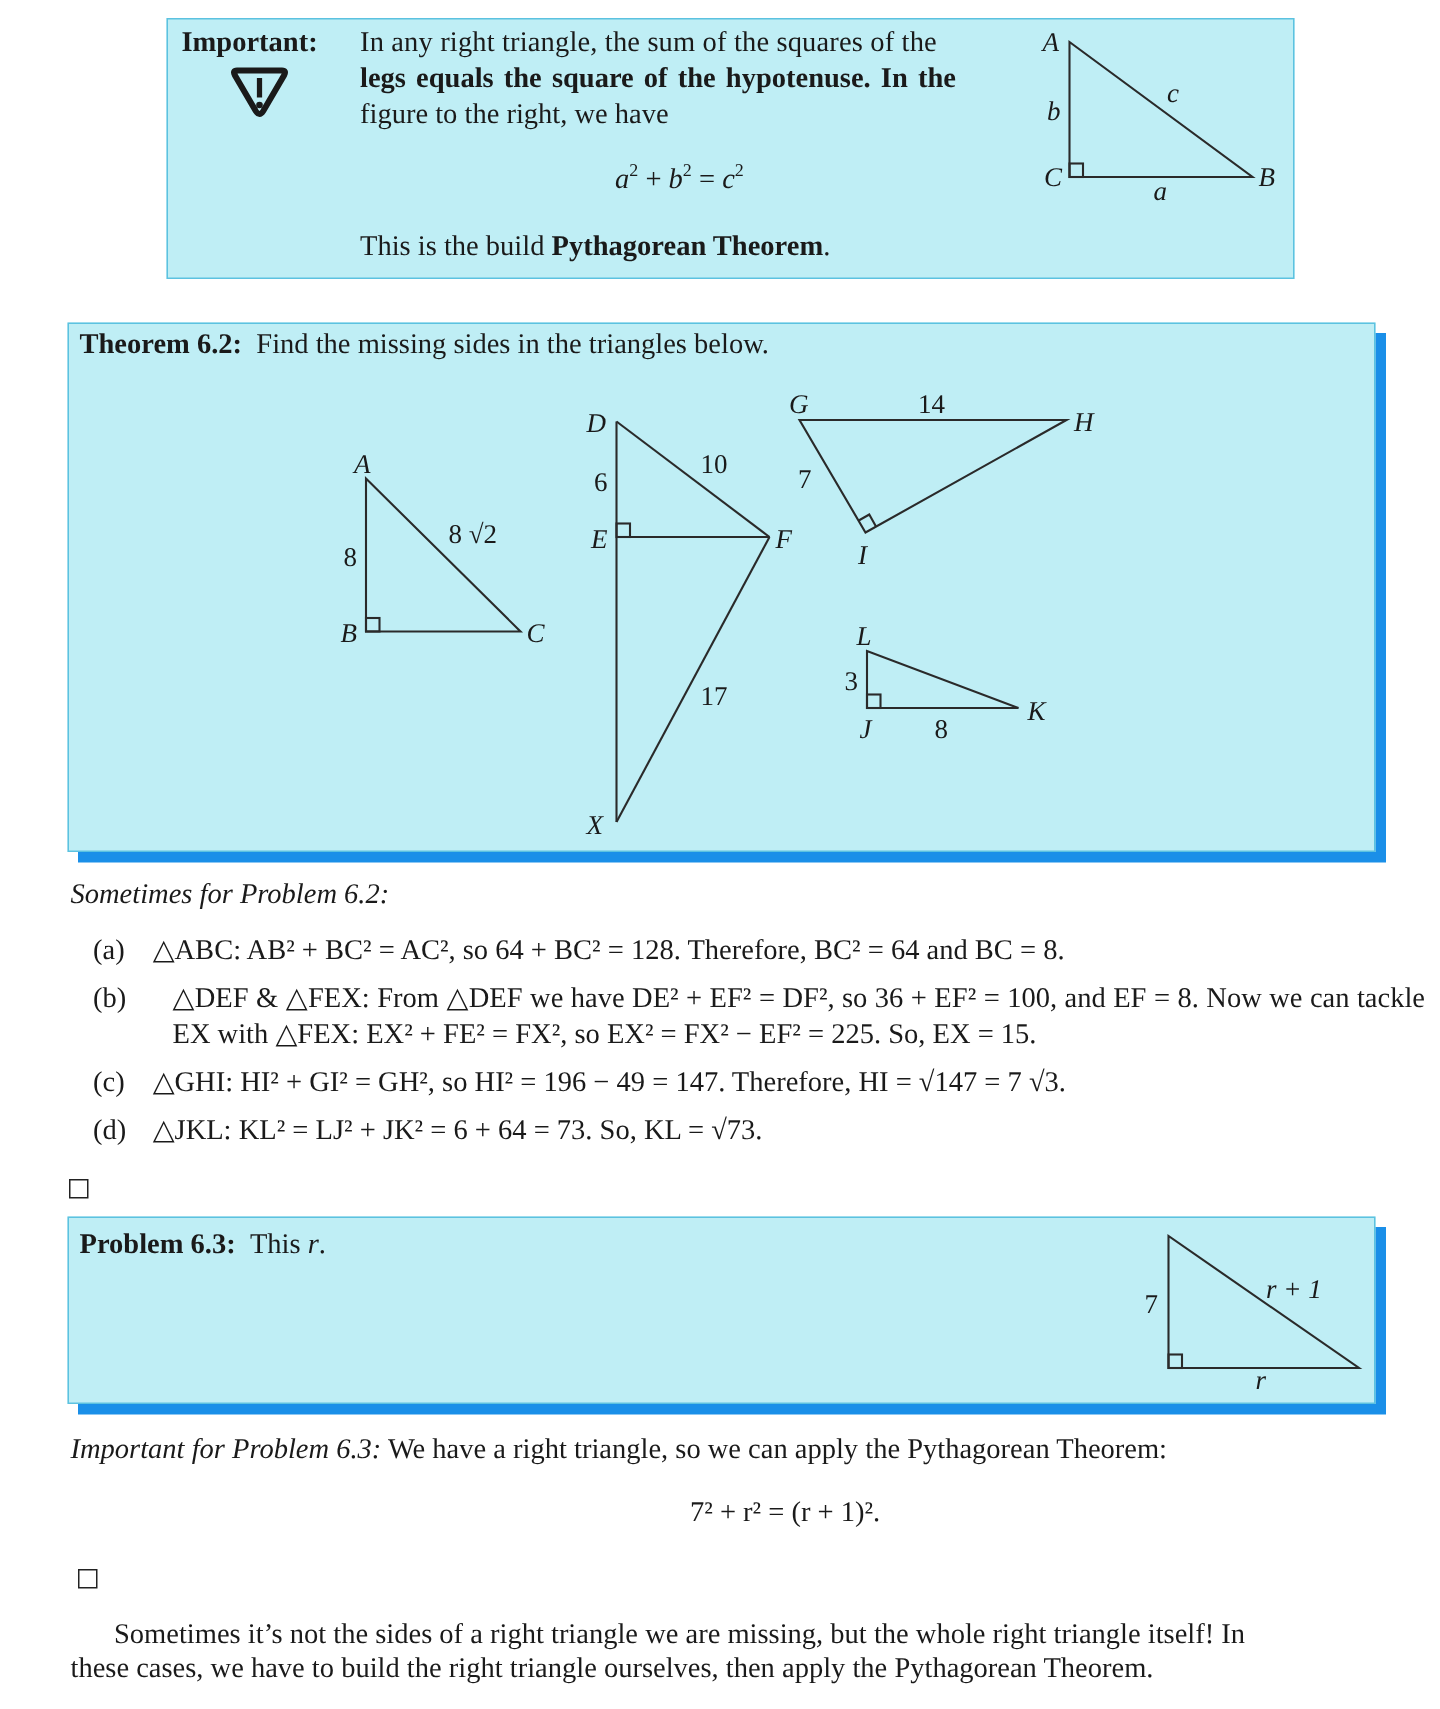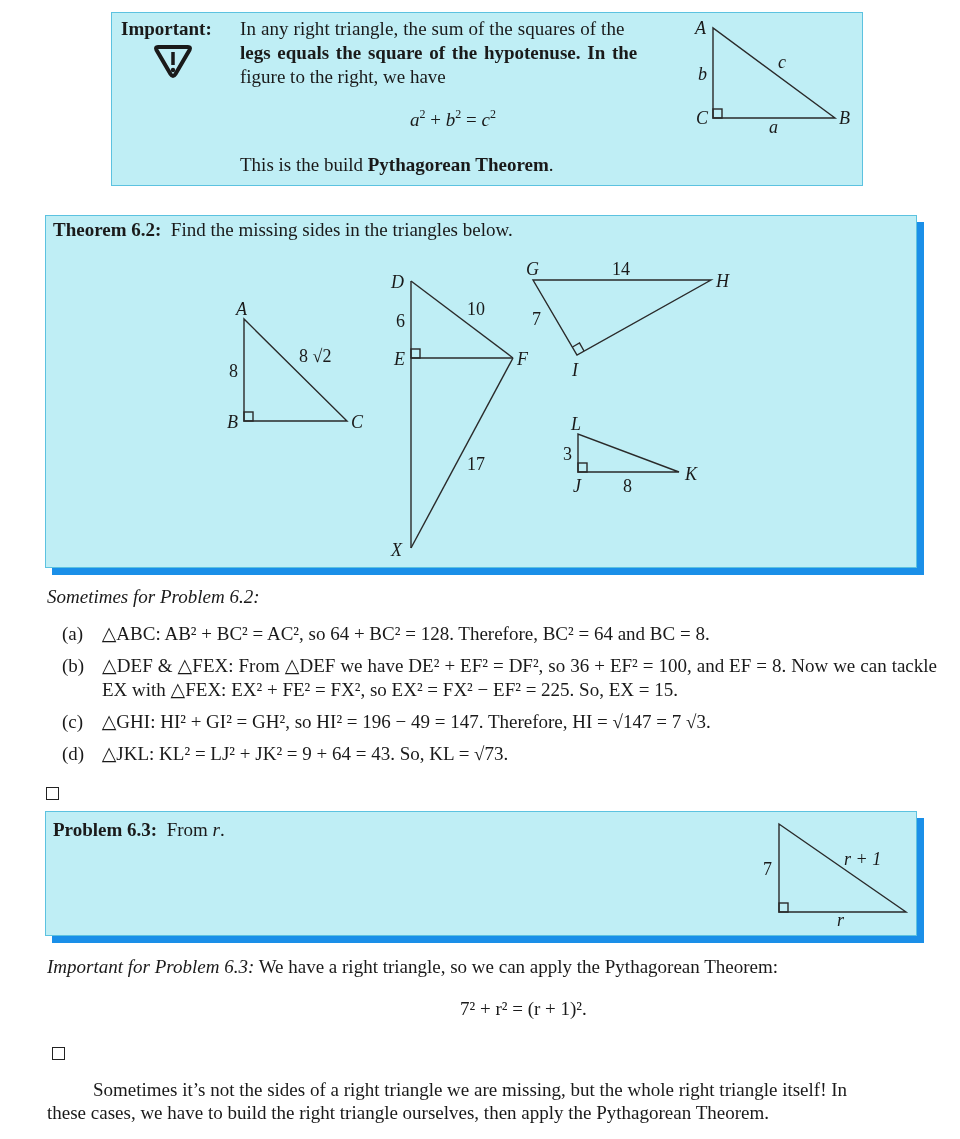--- a/index.html
+++ b/index.html
@@ -112,46 +112,46 @@
 </svg>
 
 <div class="t i" style="left:47px; top:585px;">Sometimes for Problem 6.2:</div>
 
 <div class="sol" style="left:62px; top:622px; width:870px;">
   <span style="display:inline-block; width:35px;">(a)</span>
   <span>△ABC: AB² + BC² = AC², so 64 + BC² = 128. Therefore, BC² = 64 and BC = 8.</span>
 </div>
 <div class="sol" style="left:62px; top:654px; width:870px;">
   <span style="position:absolute; left:0; top:0;">(b)</span>
-  <div style="margin-left:40px; width:835px; white-space:normal; text-align:justify;">△DEF &amp; △FEX: From △DEF we have DE² + EF² = DF², so 36 + EF² = 100, and EF = 8. Now we can tackle EX with △FEX: EX² + FE² = FX², so EX² = FX² − EF² = 225. So, EX = 15.</div>
+  <div style="margin-left:53px; width:835px; white-space:normal; text-align:justify;">△DEF &amp; △FEX: From △DEF we have DE² + EF² = DF², so 36 + EF² = 100, and EF = 8. Now we can tackle EX with △FEX: EX² + FE² = FX², so EX² = FX² − EF² = 225. So, EX = 15.</div>
 </div>
 <div class="sol" style="left:62px; top:710px; width:870px;">
   <span style="display:inline-block; width:35px;">(c)</span>
   <span>△GHI: HI² + GI² = GH², so HI² = 196 − 49 = 147. Therefore, HI = √147 = 7 √3.</span>
 </div>
 <div class="sol" style="left:62px; top:742px; width:870px;">
   <span style="display:inline-block; width:35px;">(d)</span>
-  <span>△JKL: KL² = LJ² + JK² = 9 + 64 = 43. So, KL = √73.</span>
+  <span>△JKL: KL² = LJ² + JK² = 6 + 64 = 73. So, KL = √73.</span>
 </div>
 <div class="abs" style="left:46px; top:785px;"><span class="sq"></span></div>
 
 <div class="box shadow" style="left:45px; top:811px; width:870px; height:123px;"></div>
 <div class="t" style="left:53px; top:818px;">
-  <span class="b">Problem 6.3:</span>&nbsp;&nbsp;<span>From </span><span class="i">r</span><span>.</span>
+  <span class="b">Problem 6.3:</span>&nbsp;&nbsp;<span>This </span><span class="i">r</span><span>.</span>
 </div>
 <svg width="960" height="960">
   <polygon points="779,824 779,912 906,912"></polygon>
   <rect x="779" y="903" width="9" height="9"></rect>
   <text x="763" y="875">7</text>
   <text class="it" x="844" y="865">r + 1</text>
   <text class="it" x="837" y="926">r</text>
 </svg>
 
 <div class="t" style="left:47px; top:955px;">
   <span class="i">Important for Problem 6.3:</span><span> We have a right triangle, so we can apply the Pythagorean Theorem:</span>
 </div>
 <div class="t" style="left:413px; top:997px;margin-left:47px;">7² + r² = (r + 1)².</div>
 <div class="t" style="left:47px; top:1041px;">
   &nbsp;<span class="sq"></span>
 </div>
 
-<div class="t" style="left:93px; top:1078px;">Sometimes it’s not the sides of a right triangle we are missing, but the whole right triangle itself! In</div>
+<div class="t" style="left:76px; top:1078px;">Sometimes it’s not the sides of a right triangle we are missing, but the whole right triangle itself! In</div>
 <div class="t" style="left:47px; top:1101px;">these cases, we have to build the right triangle ourselves, then apply the Pythagorean Theorem.</div>
 
 </body></html>

